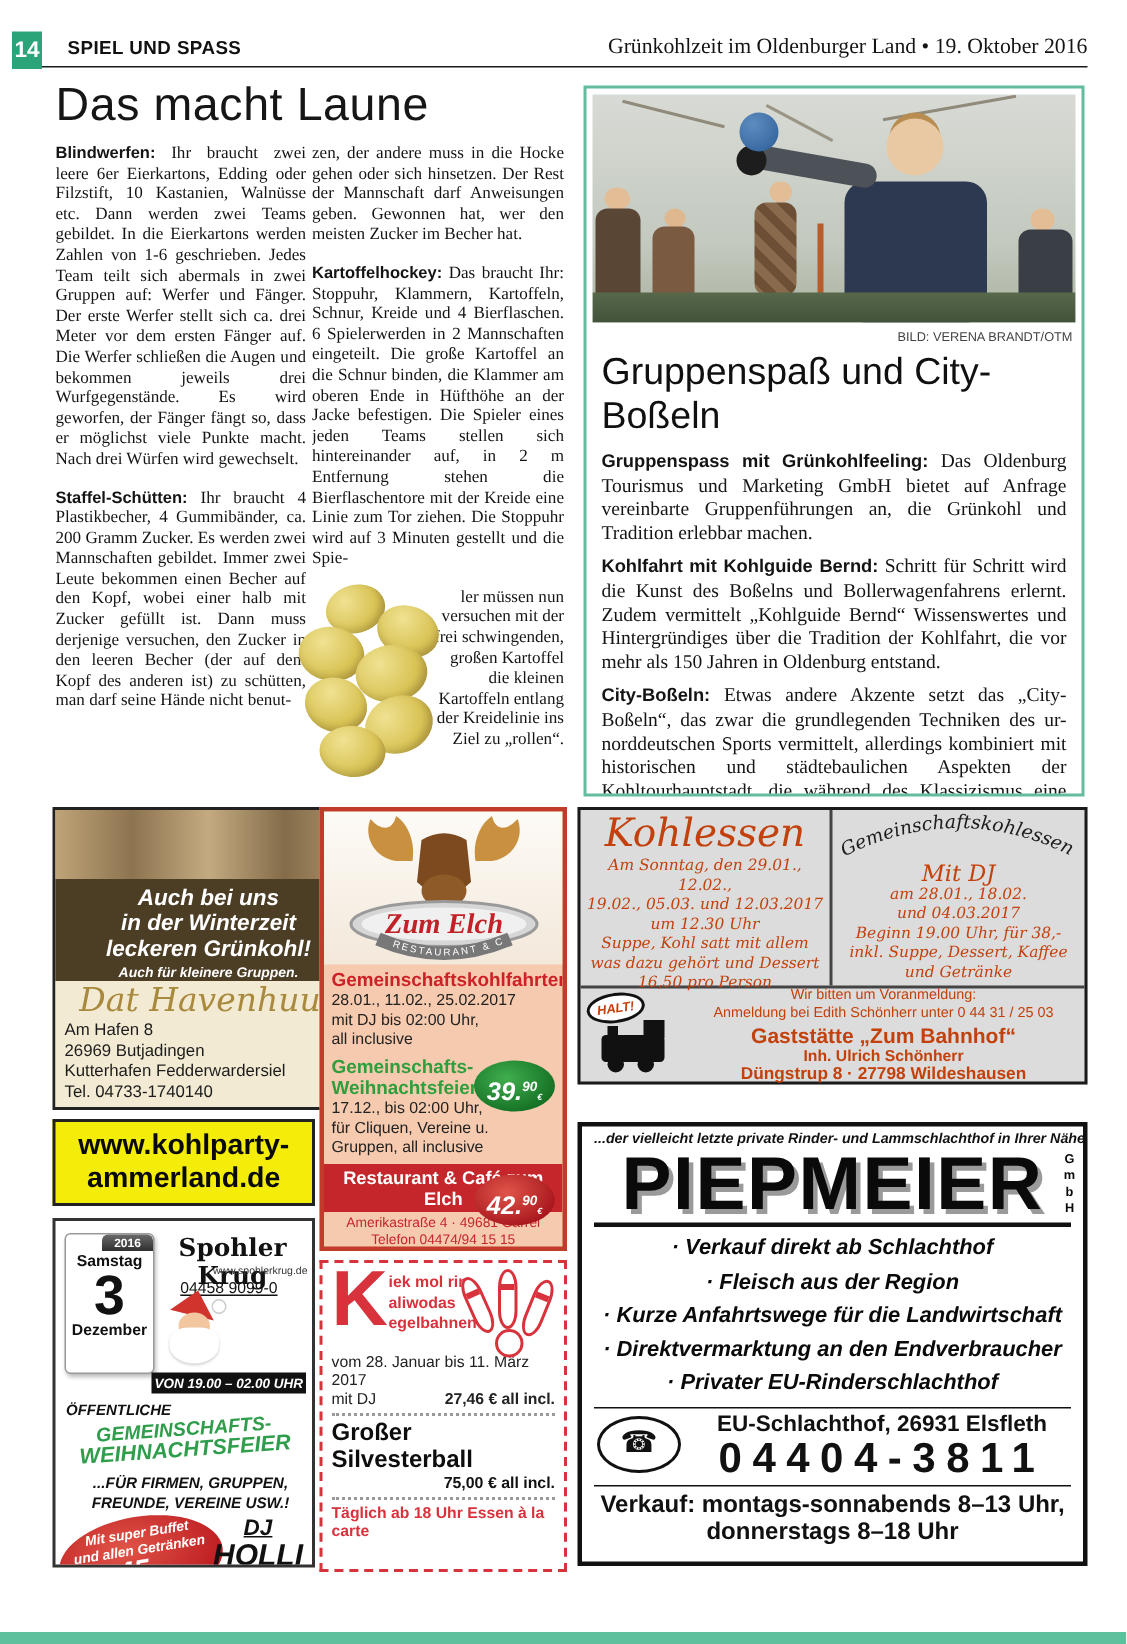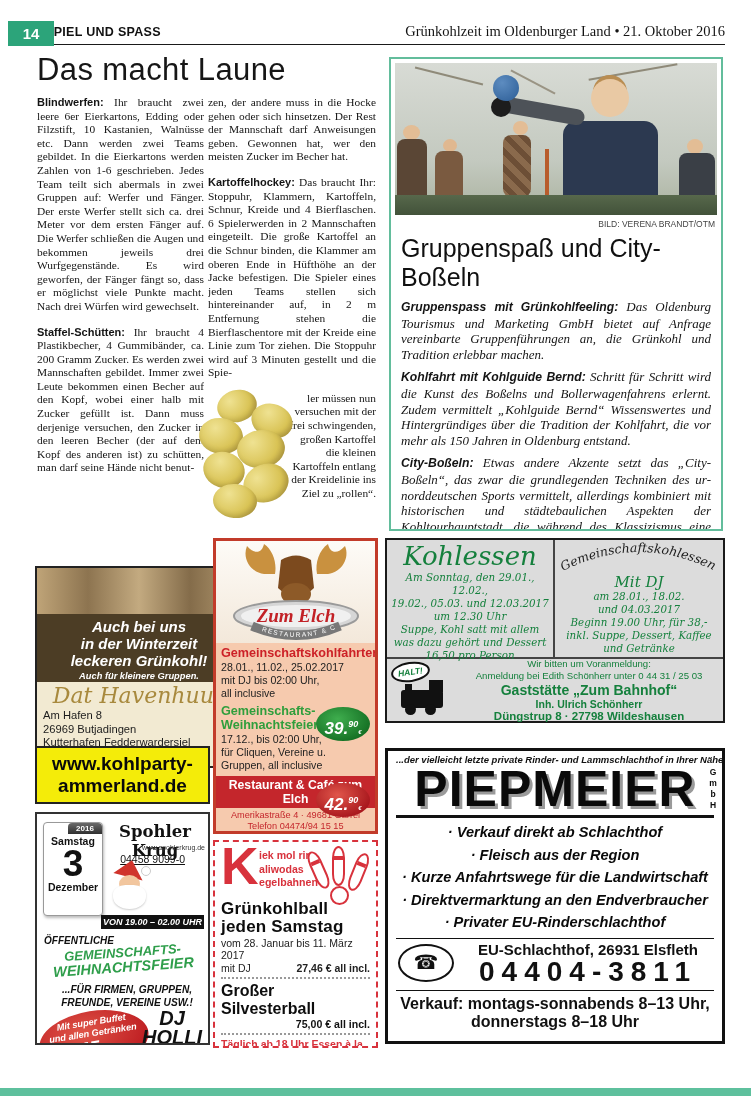--- a/index.html
+++ b/index.html
@@ -1,19 +1,19 @@
 <!DOCTYPE html>
 <html><head>
 <meta charset="utf-8">
 <style>
   html,body{margin:0;padding:0;background:#fff;}
   .page{position:relative;width:751px;height:1096px;background:#fff;overflow:hidden;
         font-family:"Liberation Sans",sans-serif;color:#111;}
   
-  .pgnum{position:absolute;left:8px;top:21px;width:46px;height:25px;background:#2ca47a;color:#fff;
+  .pgnum{position:absolute;left:8px;top:21px;width:20px;height:25px;background:#2ca47a;color:#fff;
          font-weight:bold;font-size:15px;display:flex;align-items:center;justify-content:center;z-index:2;}
   .sect{position:absolute;left:45px;top:25px;font-size:12.5px;font-weight:bold;letter-spacing:.3px;}
   .mast{position:absolute;right:26px;top:23px;font-family:"Liberation Serif",serif;font-size:14.5px;color:#141414;}
   .hrule{position:absolute;left:8px;right:26px;top:44px;border-top:1.8px solid #1a1a1a;}
   
   .arth1{position:absolute;left:37px;top:52px;margin:0;font-size:31px;font-weight:normal;letter-spacing:.4px;color:#161616;}
   .col{position:absolute;top:96px;height:438px;overflow:hidden;font-family:"Liberation Serif",serif;
        font-size:11.4px;line-height:13.6px;text-align:justify;color:#141414;}
   .c1{left:37px;width:167px;}
   .c2{left:208px;width:168px;}
@@ -21,26 +21,26 @@
   .lead{font-family:"Liberation Sans",sans-serif;font-size:11px;font-weight:bold;}
   .wraptail{padding-left:76px;text-align:right;margin-top:-12px;}
   .potatoes{position:absolute;left:199px;top:390px;width:100px;height:130px;z-index:3;}
   .potato{position:absolute;border-radius:50%;background:radial-gradient(circle at 35% 30%,#efe292,#d9c355 60%,#b2953a);box-shadow:inset -2px -3px 5px #00000022;}
   
   .feature{position:absolute;left:389px;top:57px;width:334px;height:474px;border:2.5px solid #63bd9c;background:#fff;overflow:hidden;box-sizing:border-box;}
   .photo{position:relative;margin:4px;height:152px;background:linear-gradient(#d8dbd5,#c3c9bf 65%,#aab29f);overflow:hidden;}
   .photo i{position:absolute;display:block;}
   .credit{text-align:right;font-size:8.5px;color:#444;margin:1px 6px 0;}
   .fth2{margin:5px 10px 0;font-size:25px;font-weight:normal;color:#101010;}
-  .ftp{margin:7px 10px;font-family:"Liberation Serif",serif;font-size:13px;line-height:15.6px;text-align:justify;color:#141414;font-style:italic;}
+  .ftp{margin:7px 10px;font-family:"Liberation Serif",serif;font-size:13px;line-height:15.6px;text-align:justify;color:#141414;}
   .ftlead{font-family:"Liberation Sans",sans-serif;font-weight:bold;font-size:12.2px;}
   
   .ad{position:absolute;background:#fff;border:2px solid #222;box-sizing:border-box;}
   
-  .hh{left:35px;top:566px;width:208px;height:202px;}
+  .hh{left:35px;top:538px;width:208px;height:202px;}
   .hh-photo{height:46px;background:linear-gradient(90deg,#bfa478,#8d7450 25%,#c3aa80 50%,#846c4a 75%,#b49a70);}
   .hh-brown{height:68px;background:#4c3d25;color:#fff;text-align:center;font-style:italic;font-weight:bold;padding-top:4px;box-sizing:border-box;}
   .hh-b1{font-size:15px;line-height:17px;}
   .hh-b2{font-size:9.3px;margin-top:2px;}
   .hh-cream{height:84px;background:#f2ead2;padding:1px 6px;box-sizing:border-box;}
   .hh-script{font-family:"DejaVu Serif",serif;font-style:italic;font-size:22px;color:#a8893d;text-align:center;line-height:26px;}
   .hh-addr{font-size:11.2px;line-height:13.6px;color:#1c1c1c;}
   
   .yl{left:35px;top:746px;width:175px;height:58px;background:#f4ec09;display:flex;flex-direction:column;
       align-items:center;justify-content:center;font-weight:bold;font-size:19px;line-height:22px;color:#0a0a0a;}
@@ -66,21 +66,21 @@
   .sp-ev{position:absolute;left:2px;top:132px;width:168px;color:#2f9e4b;font-weight:bold;font-style:italic;transform:rotate(-4deg);
          text-align:center;text-shadow:1px 1px 0 #fff,-1px -1px 0 #fff;}
   .sp-ev1{font-size:13px;line-height:14px;}
   .sp-ev2{font-size:14.5px;line-height:15px;}
   .sp-for{position:absolute;left:18px;top:170px;width:144px;text-align:center;font-style:italic;font-weight:bold;font-size:10.2px;line-height:12.5px;}
   .sp-oval{position:absolute;left:2px;top:197px;width:110px;height:58px;background:radial-gradient(ellipse at 40% 35%,#e05548,#bf1f23 72%);
            border-radius:50%;transform:rotate(-9deg);color:#fff;text-align:center;font-style:italic;font-weight:bold;padding-top:6px;box-sizing:border-box;}
   .sp-o1{font-size:9.2px;line-height:10.5px;}
   .sp-o2{font-size:19px;line-height:20px;}
   .sp-dj{position:absolute;right:4px;top:195px;width:64px;text-align:center;font-style:italic;font-weight:900;}
-  .sp-dj1{font-size:20px;line-height:19px;}
+  .sp-dj1{font-size:15px;line-height:19px;text-decoration:underline;}
   .sp-dj2{font-size:20px;line-height:18px;}
   
   .ze{left:213px;top:538px;width:165px;height:296px;background:#f6caae;border:3px solid #c23b2a;overflow:hidden;}
   .ze-logo{height:102px;background:linear-gradient(#fdfbf7,#f3e8da);display:flex;align-items:center;justify-content:center;}
   .ze-h1{color:#cc2127;font-weight:bold;font-size:12.6px;margin:3px 5px 0;}
   .ze-d{font-size:10.6px;margin:1px 5px 0;color:#222;}
   .ze-h2{color:#2f9e3c;font-weight:bold;font-size:12.6px;margin:6px 5px 0;line-height:13.5px;}
   .ze-oval{position:absolute;right:5px;width:54px;height:34px;border-radius:50%;color:#fff;font-weight:900;font-style:italic;
            text-align:center;line-height:34px;font-size:17px;}
   .ze-oval sup{font-size:9px;}
@@ -100,21 +100,21 @@
   .pin b{display:block;height:4px;background:#d8323c;margin-top:8px;}
   .kball{position:absolute;width:19px;height:19px;border-radius:50%;border:2px solid #d8323c;background:#fff;box-sizing:border-box;}
   .kk-h1{font-size:17px;font-weight:900;line-height:17.5px;letter-spacing:.2px;color:#0d0d0d;}
   .kk-d1{font-size:10.5px;margin-top:2px;color:#222;}
   .kk-row{display:flex;justify-content:space-between;font-size:10.5px;margin-top:1px;color:#222;}
   .kk-dot{border-top:2px dotted #999;margin:3px 0;}
   .kk-h2{font-size:16px;font-weight:900;color:#0d0d0d;}
   .kk-p2{text-align:right;font-size:10.6px;font-weight:bold;}
   .kk-red{color:#d8323c;font-weight:bold;font-size:10.5px;margin-top:2px;}
   
-  .ke{left:385px;top:538px;width:340px;height:185px;background:#dcdcdc;border-color:#1a1a1a;font-family:"DejaVu Serif",serif;color:#15803d;}
+  .ke{left:385px;top:538px;width:340px;height:185px;background:#dcdcdc;border-color:#1a1a1a;font-family:"DejaVu Serif",serif;color:#c2410c;}
   .ke-top{display:flex;height:117px;border-bottom:2px solid #444;}
   .ke-l{width:50%;border-right:2px solid #444;text-align:center;padding-top:1px;box-sizing:border-box;}
   .ke-lt{font-size:26px;font-style:italic;line-height:30px;}
   .ke-line{font-size:10.3px;font-style:italic;line-height:13px;}
   .ke-r{width:50%;text-align:center;}
   .ke-rt{font-size:15px;font-style:italic;line-height:16px;margin-top:-4px;}
   .ke-bot{display:flex;align-items:center;height:62px;}
   .loco{width:64px;height:56px;position:relative;margin-left:4px;flex:none;}
   .loco i{position:absolute;display:block;}
   .halt{position:absolute;left:0;top:0;background:#fff;border:2px solid #111;border-radius:50%;font-size:8.5px;font-weight:900;
@@ -146,21 +146,21 @@
   .pm-hours{font-size:16px;font-weight:bold;margin-top:4px;}
   .bbar{position:absolute;left:0;top:1088px;width:751px;height:8px;background:#5ec09d;}
 </style>
 </head>
 <body>
 
 <div class="page">
 
   <div class="pgnum">14</div>
   <div class="sect">SPIEL UND SPASS</div>
-  <div class="mast">Grünkohlzeit im Oldenburger Land • 21. Oktober 2016</div>
+  <div class="mast">Grünkohlzeit im Oldenburger Land • 19. Oktober 2016</div>
   <div class="hrule"></div>
 
   <h1 class="arth1">Das macht Laune</h1>
 
   <div class="col c1">
     <p><b class="lead">Blindwerfen:</b> <span>Ihr braucht zwei leere 6er Eierkartons, Edding oder Filzstift, 10 Kastanien, Walnüsse etc. Dann werden zwei Teams gebildet. In die Eierkartons werden Zahlen von 1-6 geschrieben. Jedes Team teilt sich abermals in zwei Gruppen auf: Werfer und Fänger. Der erste Werfer stellt sich ca. drei Meter vor dem ersten Fänger auf. Die Werfer schließen die Augen und bekommen jeweils drei Wurfgegenstände. Es wird geworfen, der Fänger fängt so, dass er möglichst viele Punkte macht. Nach drei Würfen wird gewechselt.</span></p>
     <p><b class="lead">Staffel-Schütten:</b> <span>Ihr braucht 4 Plastikbecher, 4 Gummibänder, ca. 200 Gramm Zucker. Es werden zwei Mannschaften gebildet. Immer zwei Leute bekommen einen Becher auf den Kopf, wobei einer halb mit Zucker gefüllt ist. Dann muss derjenige versuchen, den Zucker in den leeren Becher (der auf dem Kopf des anderen ist) zu schütten, man darf seine Hände nicht benut-</span></p>
   </div>
 
   <div class="col c2">
@@ -312,21 +312,20 @@
           </i>
         <i class="pin" style="left:26px;top:2px">
             <b></b>
           </i>
         <i class="pin" style="left:46px;top:8px;transform:rotate(22deg)">
             <b></b>
           </i>
         <i class="kball" style="left:24px;top:42px"></i>
       </span>
     </div>
-    <div class="kk-h1"><span>Grünkohlball</span><br><span>jeden Samstag</span></div>
     <div class="kk-d1">vom 28. Januar bis 11. März 2017</div>
     <div class="kk-row">
         <span>mit DJ</span>
         <b>27,46 € all incl.</b>
       </div>
     <div class="kk-dot"></div>
     <div class="kk-h2">Großer Silvesterball</div>
     <div class="kk-p2">75,00 € all incl.</div>
     <div class="kk-dot"></div>
     <div class="kk-red">Täglich ab 18 Uhr Essen à la carte</div>

